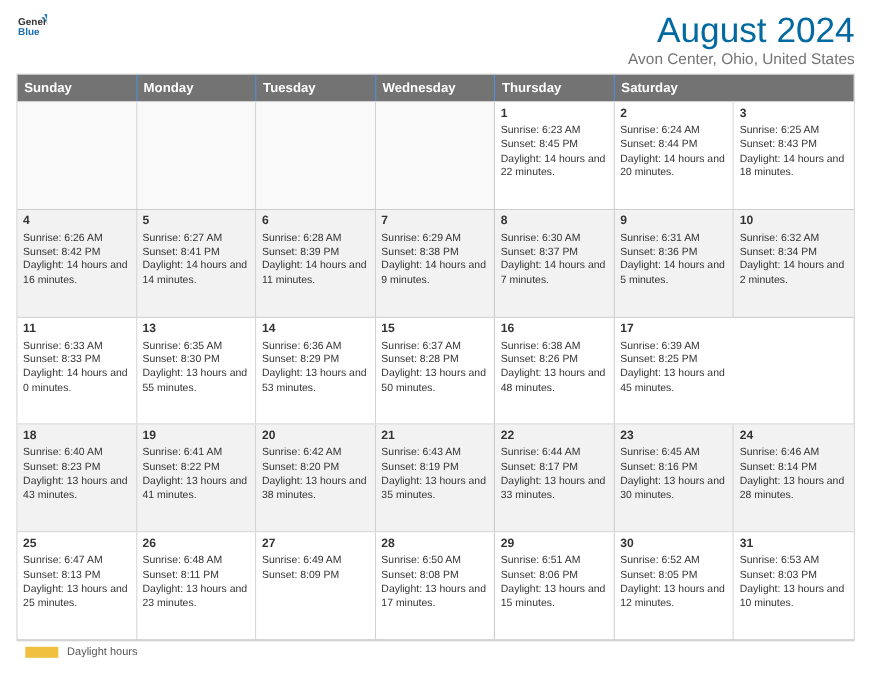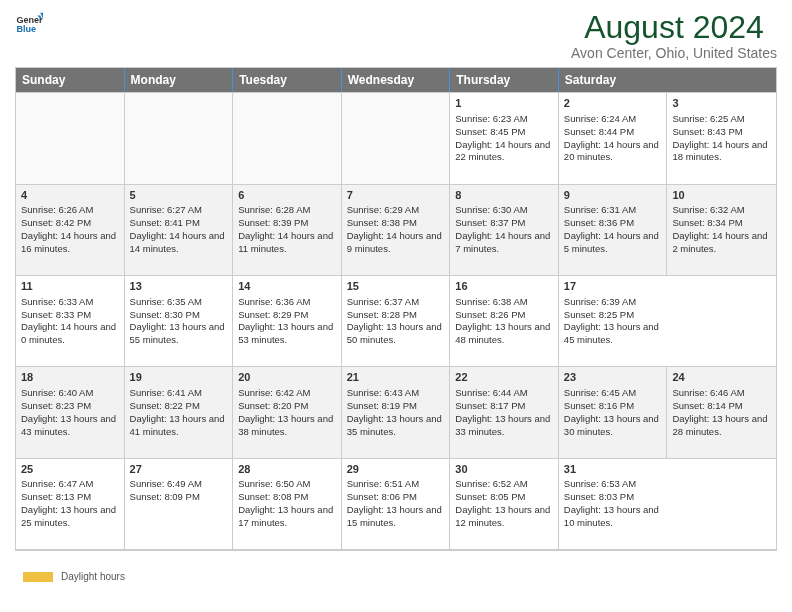--- a/index.html
+++ b/index.html
@@ -31,23 +31,22 @@
     .logo-icon {
       width: 28px;
       height: 28px;
     }
     .title-area {
       text-align: right;
     }
     .main-title {
       font-size: 32px;
       font-weight: normal;
-      color: #14532d;
+      color: #0369a1;
       line-height: 1.1;
-      text-align: center;
     }
     .subtitle {
       font-size: 14px;
       color: #737373;
     }
     .calendar {
       flex: 1;
       display: flex;
       flex-direction: column;
       border: 1px solid #ccc;
@@ -91,21 +90,21 @@
     .cal-cell.alt-row { background: #f2f2f2; }
     .day-num {
       font-size: 11px;
       font-weight: bold;
       margin-bottom: 2px;
     }
     .legend {
       display: flex;
       align-items: center;
       gap: 8px;
-      padding: 20px 8px;
+      padding: 4px 8px;
       font-size: 10px;
       color: #555;
       border-top: 1px solid #ccc;
     }
     .legend-bar {
       width: 30px;
       height: 10px;
       background: #f0c040;
       display: inline-block;
     }
@@ -290,20 +289,26 @@
           </div>
         </div>
         <div class="cal-row">
           <div class="cal-cell">
             <div class="day-num">25</div>
             <div>Sunrise: 6:47 AM</div>
             <div>Sunset: 8:13 PM</div>
             <div>Daylight: 13 hours and 25 minutes.</div>
           </div>
           <div class="cal-cell">
+            <div class="day-num">26</div>
+            <div>Sunrise: 6:48 AM</div>
+            <div>Sunset: 8:11 PM</div>
+            <div>Daylight: 13 hours and 23 minutes.</div>
+          </div>
+          <div class="cal-cell">
             <div class="day-num">27</div>
             <div>Sunrise: 6:49 AM</div>
             <div>Sunset: 8:09 PM</div>
           </div>
           <div class="cal-cell">
             <div class="day-num">28</div>
             <div>Sunrise: 6:50 AM</div>
             <div>Sunset: 8:08 PM</div>
             <div>Daylight: 13 hours and 17 minutes.</div>
           </div>

